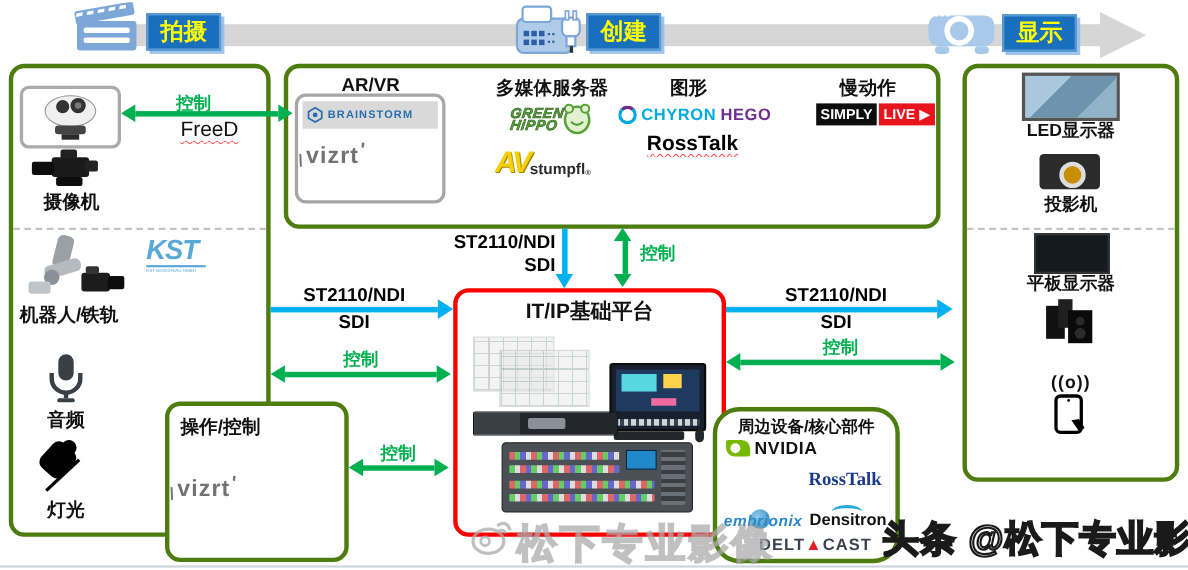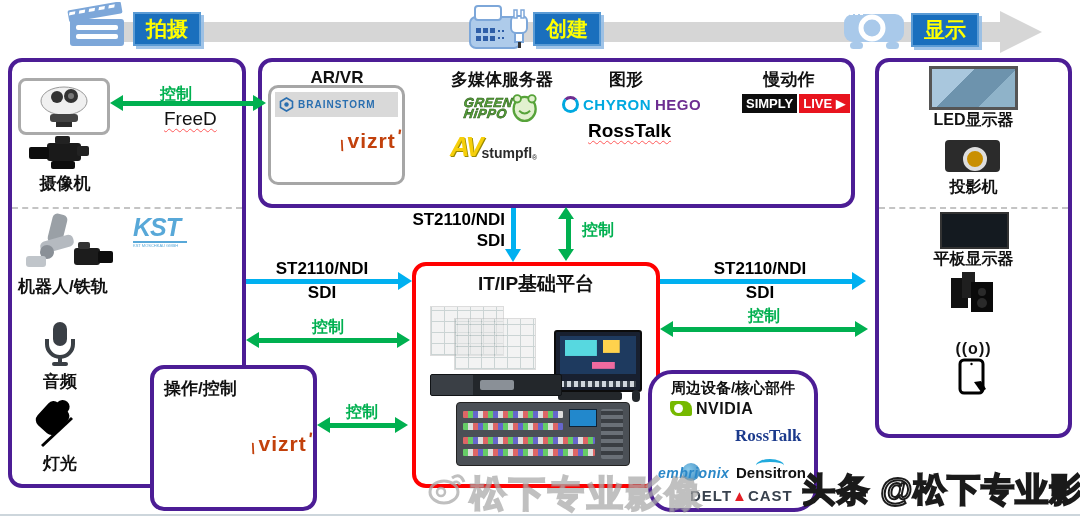--- a/index.html
+++ b/index.html
@@ -9,21 +9,21 @@
 
   
   .topbar{left:85px;top:22px;width:915px;height:20px;background:#d6d6d6;}
   .topbar-head{left:1000px;top:11px;width:0;height:0;border-top:21px solid transparent;
                border-bottom:21px solid transparent;border-left:42px solid #d6d6d6;}
   .stage-badge{background:#1a6fbd;color:#ffff00;font-weight:bold;font-size:21px;
                padding:3px 11px;border:2px solid #5a9bd5;box-shadow:3px 3px 0 rgba(150,190,230,.9);
                line-height:1.15;z-index:3;}
 
   
-  .panel{background:#fff;border:4px solid #4c1d95;border-radius:14px;z-index:1;}
+  .panel{background:#fff;border:4px solid #4d7c0f;border-radius:14px;z-index:1;}
   .left-panel{left:8px;top:58px;width:230px;height:422px;}
   .create-panel{left:258px;top:58px;width:589px;height:142px;}
   .right-panel{left:875px;top:58px;width:189px;height:372px;}
   .core-box{left:412px;top:262px;width:240px;height:218px;border-color:#ff0000;z-index:2;}
   .control-box{left:150px;top:365px;width:159px;height:138px;z-index:3;}
   .periph-box{left:648px;top:370px;width:162px;height:134px;border-radius:24px;z-index:3;}
   .dashed-div{left:0;width:100%;height:0;border-top:2px dashed #c4c4c4;}
 
   
   .lbl{font-weight:bold;font-size:17px;text-align:center;color:#111;line-height:1.1;}
@@ -41,21 +41,21 @@
   .blue{background:#00b0f0;}
   .tri{width:0;height:0;z-index:4;}
   .tri-l-g{border-top:8px solid transparent;border-bottom:8px solid transparent;border-right:13px solid #00b050;}
   .tri-r-g{border-top:8px solid transparent;border-bottom:8px solid transparent;border-left:13px solid #00b050;}
   .tri-u-g{border-left:8px solid transparent;border-right:8px solid transparent;border-bottom:12px solid #00b050;}
   .tri-d-g{border-left:8px solid transparent;border-right:8px solid transparent;border-top:12px solid #00b050;}
   .tri-r-b{border-top:9px solid transparent;border-bottom:9px solid transparent;border-left:14px solid #00b0f0;}
   .tri-d-b{border-left:8.5px solid transparent;border-right:8.5px solid transparent;border-top:13px solid #00b0f0;}
 
   
-  .vizrt{color:#c2410c;font-weight:bold;letter-spacing:1px;text-align:right;}
+  .vizrt{color:#737373;font-weight:bold;letter-spacing:1px;text-align:left;}
   .vizrt::before{content:"\\";display:inline-block;transform:rotate(8deg);font-size:72%;vertical-align:-18%;margin-right:2px;}
   .vizrt::after{content:"'";display:inline-block;transform:rotate(8deg);font-size:85%;vertical-align:30%;margin-left:1px;}
   .bstorm-strip{background:#d9d9d9;display:flex;align-items:center;gap:4px;padding:0 4px;}
   .bstorm-text{color:#2a6fb0;font-weight:bold;font-size:10px;letter-spacing:1px;}
   .kst-big{color:#58a8d8;font-weight:900;font-style:italic;font-size:25px;line-height:.9;letter-spacing:-1px;}
   .kst-sub{color:#58a8d8;font-size:4px;border-top:2px solid #58a8d8;margin-top:2px;white-space:nowrap;}
   .gh-text span{display:block;font-style:italic;font-weight:900;font-size:13px;line-height:.85;
                 color:#57a33a;-webkit-text-stroke:.6px #2c5e1a;transform:skewX(-8deg);letter-spacing:.5px;}
   .av-mark{color:#f6cf0a;font-weight:900;font-style:italic;font-size:27px;line-height:1;
            text-shadow:1px 1px 0 #9a8a00;letter-spacing:-2px;}
@@ -345,21 +345,21 @@
     </div>
   </div>
 
   <div class="abs panel control-box">
     <div class="abs" style="left:10px;top:8px;font-weight:bold;font-size:17px;">操作/控制</div>
     <div class="abs vizrt" style="left:0;top:60px;width:100%;font-size:21px;">vizrt</div>
   </div>
 
   <div class="abs panel periph-box">
     <div class="abs" style="left:0;top:5px;width:100%;text-align:center;font-weight:bold;font-size:15px;">周边设备/核心部件</div>
-    <div class="abs" style="left:18px;top:26px;">
+    <div class="abs" style="left:8px;top:26px;">
       <span class="nv-eye"></span><span class="nvidia-text">NVIDIA</span>
     </div>
     <div class="abs mellanox" style="left:83px;top:52px;">RossTalk</div>
     <div class="abs densitron" style="left:84px;top:90px;">Densitron</div>
     <div class="abs embrionix" style="left:6px;top:74px;">
       <span>embrionix</span>
     </div>
     <div class="abs deltacast" style="left:38px;top:113px;">
       <span>DELT</span><span class="delta-tri">▲</span><span>CAST</span>
     </div>

